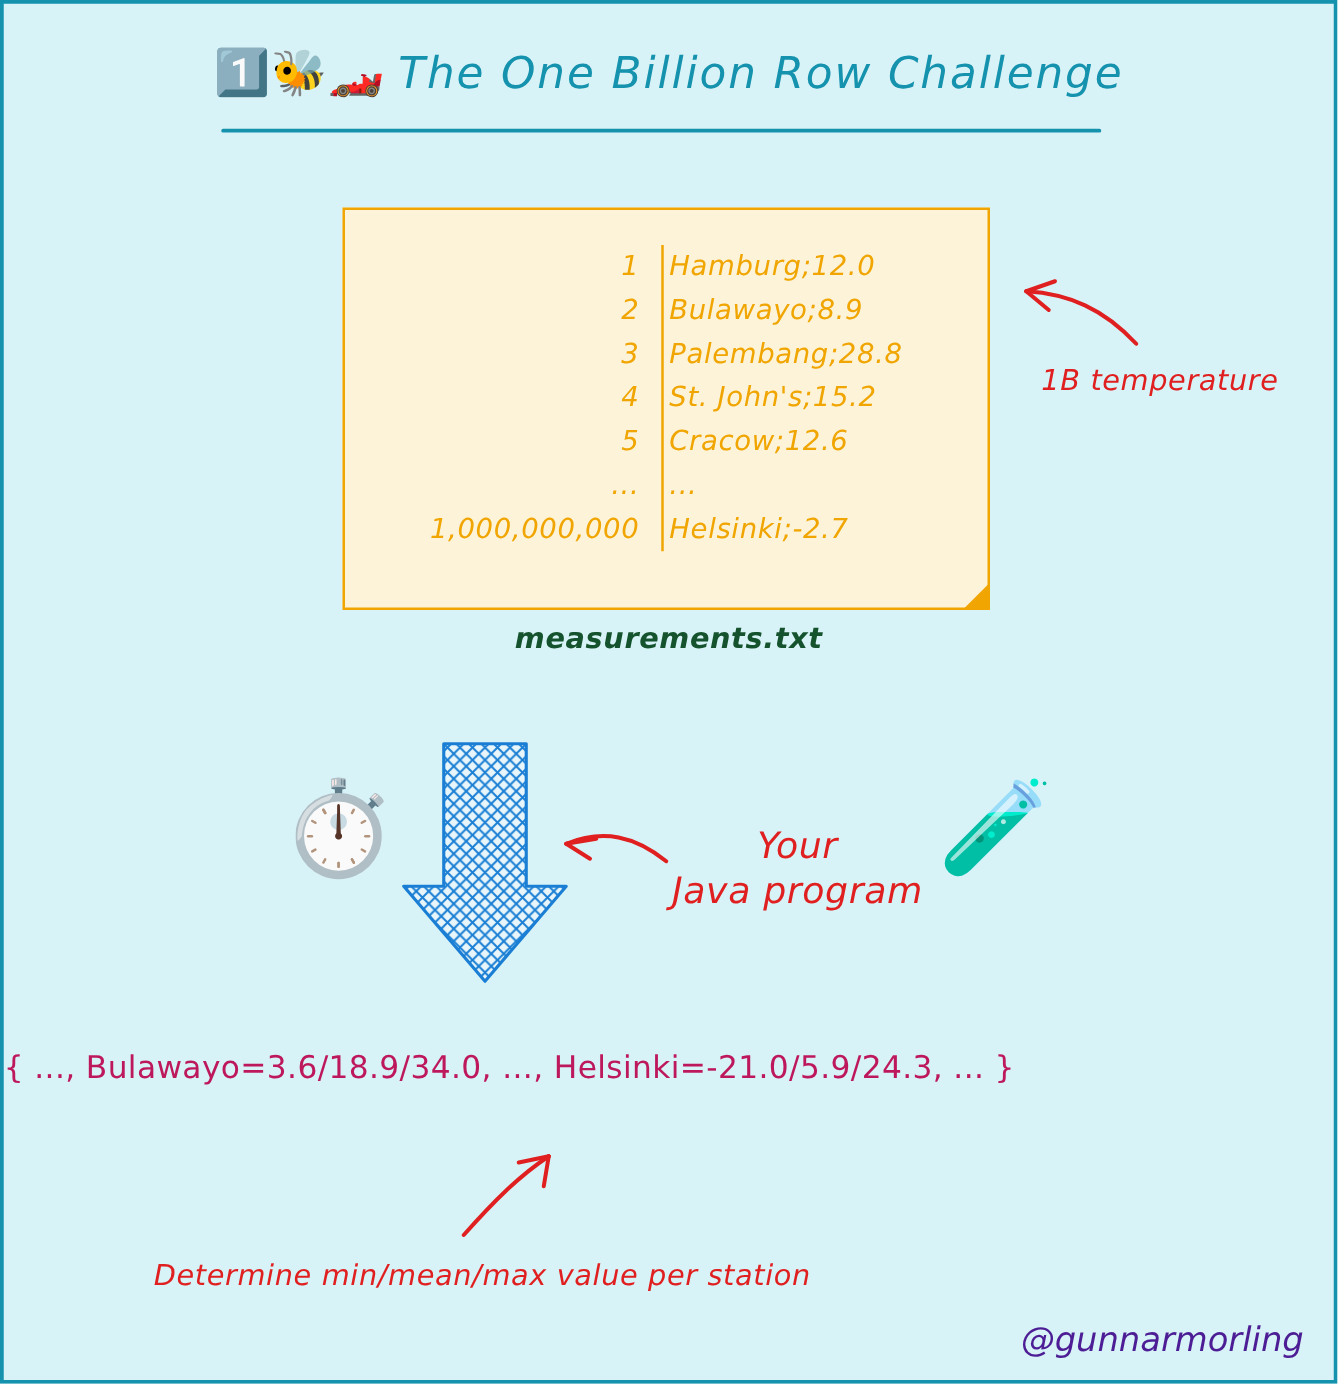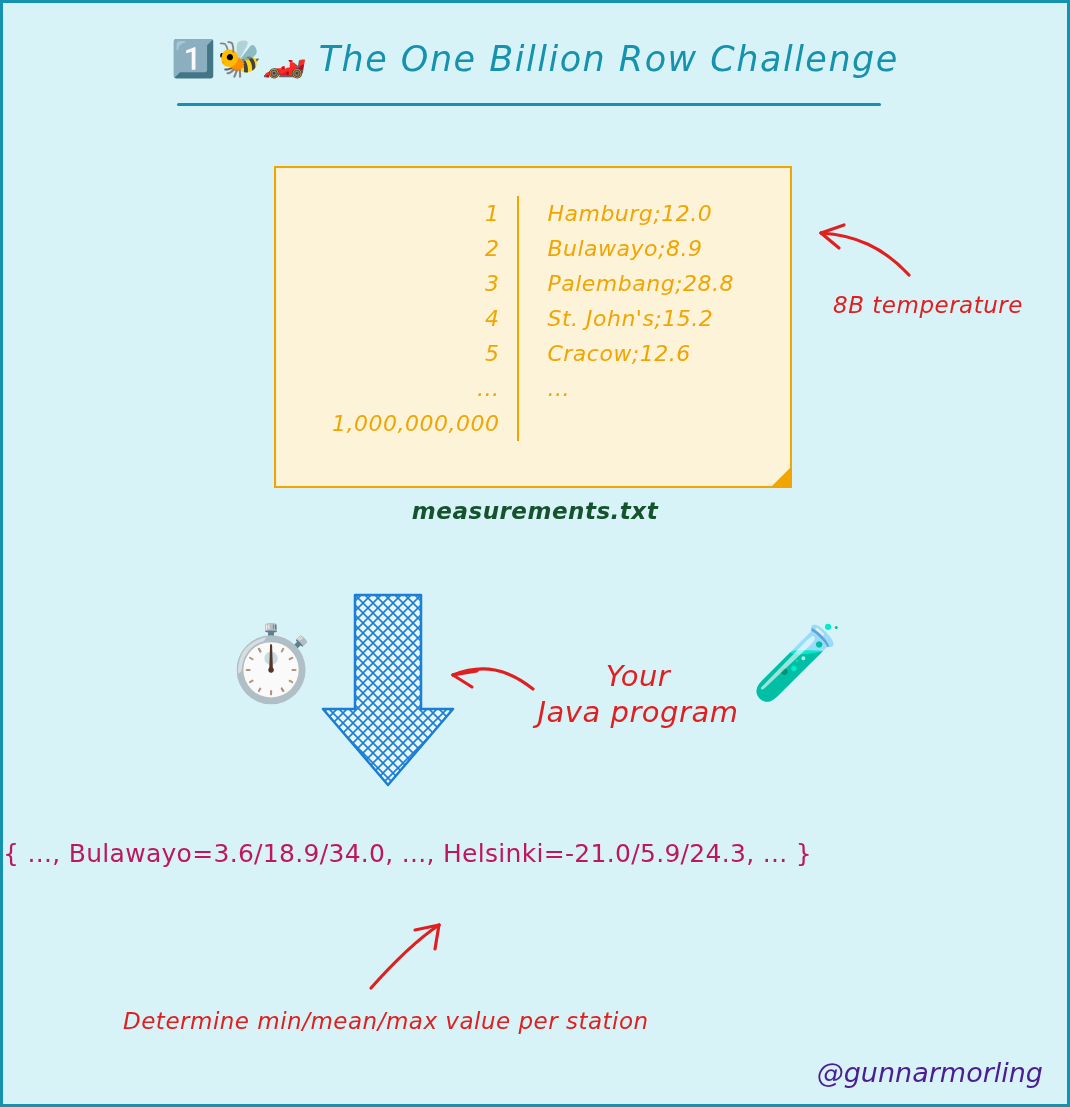--- a/index.html
+++ b/index.html
@@ -85,21 +85,21 @@
   .file-table {
     display: flex;
   }
   .col-lines {
     text-align: right;
     padding-right: 18px;
     border-right: 2px solid #f0a500;
   }
   .col-values {
     text-align: left;
-    padding-left: 28px;
+    padding-left: 4px;
   }
   .file-row {
     font-family: "DejaVu Sans", sans-serif;
     font-size: 22px;
     font-style: italic;
     color: #f0a500;
     line-height: 35px;
     white-space: pre;
     letter-spacing: 0.5px;
   }
@@ -220,30 +220,31 @@
           <div class="file-row">...</div>
           <div class="file-row">1,000,000,000</div>
         </div>
         <div class="col-values">
           <div class="file-row">Hamburg;12.0</div>
           <div class="file-row">Bulawayo;8.9</div>
           <div class="file-row">Palembang;28.8</div>
           <div class="file-row">St. John's;15.2</div>
           <div class="file-row">Cracow;12.6</div>
           <div class="file-row">...</div>
+          <div class="file-row">Helsinki;-2.7</div>
         </div>
       </div>
     </div>
     <div class="file-fold"></div>
   </div>
 
   <div class="file-caption">measurements.txt</div>
 
   <div class="hand anno-1b">
-    <div>8B temperature</div>
+    <div>1B temperature</div>
   </div>
 
   <div class="stopwatch">⏱️</div>
   <div class="testtube">🧪</div>
 
   <div class="hand anno-java">
     <div>Your</div>
     <div>Java program</div>
   </div>
 

